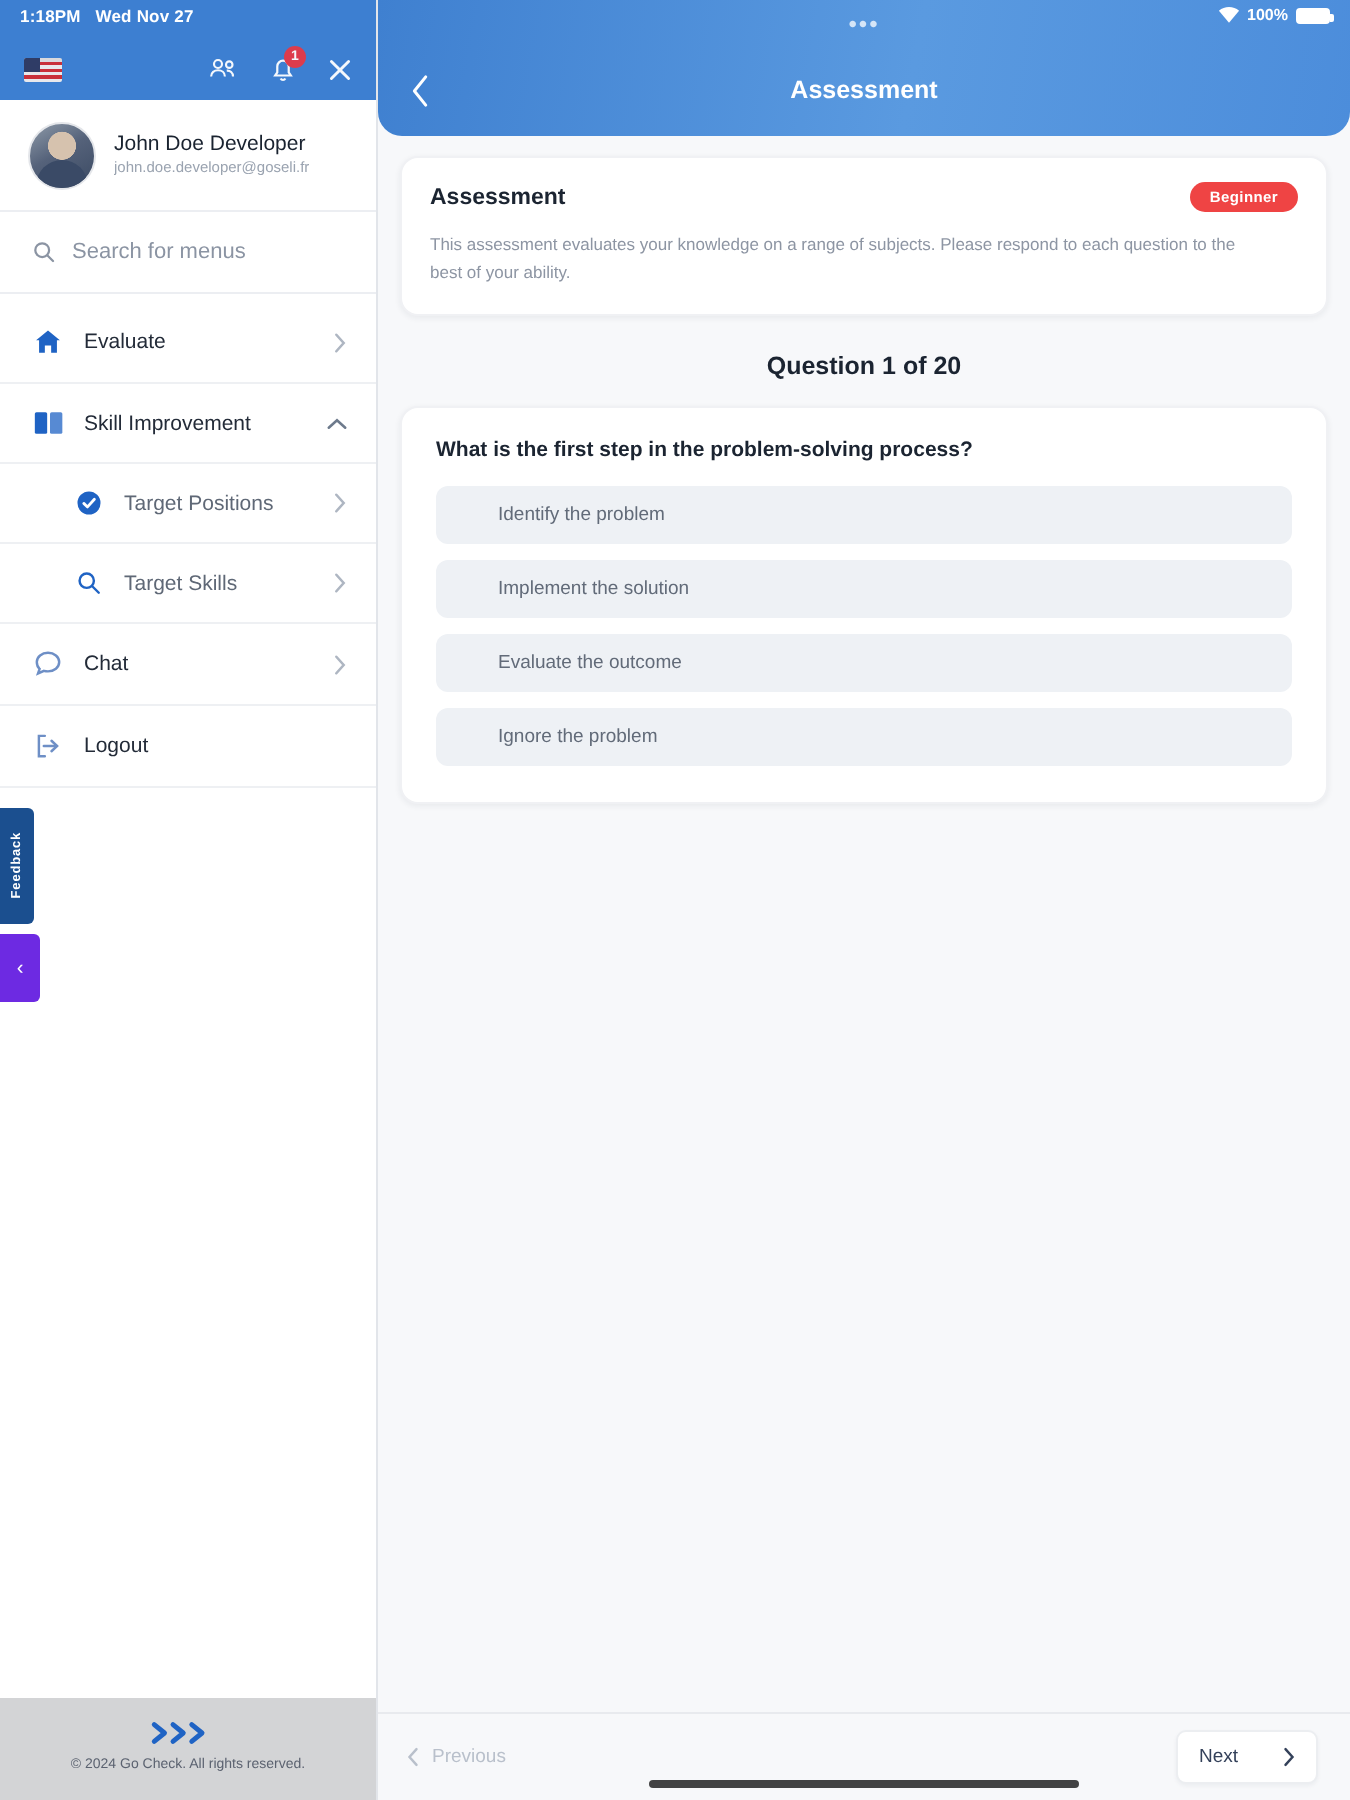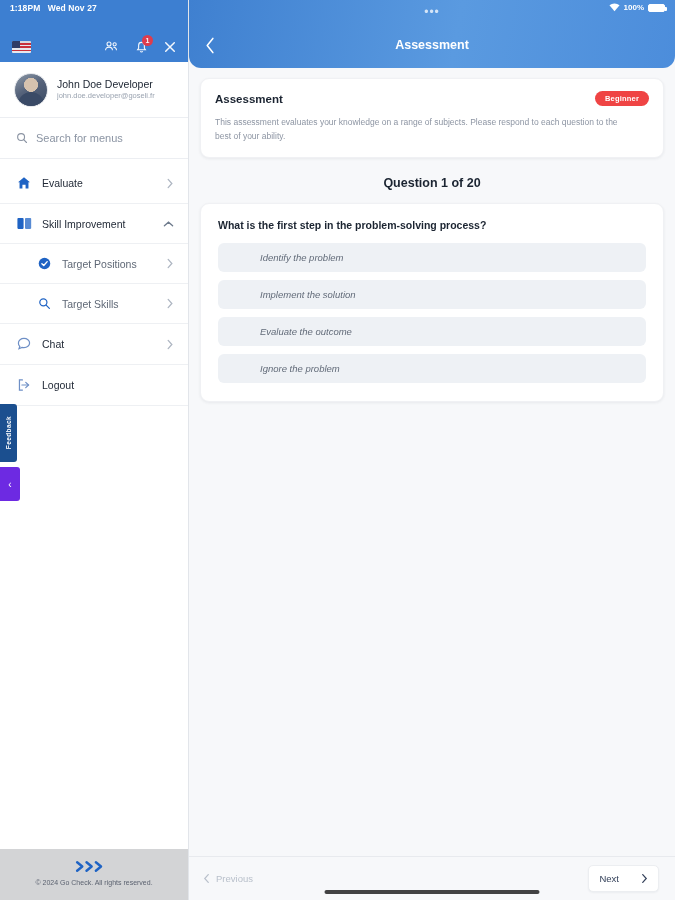--- a/index.html
+++ b/index.html
@@ -14,21 +14,21 @@
   
   .sidebar {
     position: relative;
     width: 189px; height: 900px;
     background: #ffffff;
     display: flex; flex-direction: column;
     border-right: 1px solid #e2e5ea;
     flex: 0 0 189px;
   }
   .sb-top {
-    height: 62px;
+    height: 50px;
     background: #3d7fd1;
     display: flex; flex-direction: column;
     justify-content: flex-end;
     padding: 0 12px 8px 12px;
     position: relative;
   }
   .statusbar-left {
     position: absolute; top: 3px; left: 10px;
     font-size: 8.5px; font-weight: bold; color: #ffffff;
     letter-spacing: 0.1px; white-space: nowrap;
@@ -208,23 +208,23 @@
     color: #1b2431; margin: 18px 0 13px 0;
   }
 
   .q-card { padding: 15px 17px 18px 17px; }
   .q-text {
     font-size: 10.5px; font-weight: bold; color: #1b2431;
     margin-bottom: 12px;
   }
   .option {
     background: #eef1f5; border-radius: 6px;
-    padding: 9px 12px 9px 42px;
+    padding: 9px 12px 9px 31px;
     font-size: 9.5px; color: #626b79;
-    margin-bottom: 8px; cursor: pointer; font-style: italic;
+    margin-bottom: 8px; cursor: pointer;
   }
   .option:last-child { margin-bottom: 0; }
 
   .bottom-nav {
     flex: 0 0 auto; height: 44px;
     background: #f7f8fa;
     border-top: 1px solid #e8eaee;
     display: flex; align-items: center; justify-content: space-between;
     padding: 0 16px 0 14px;
   }

